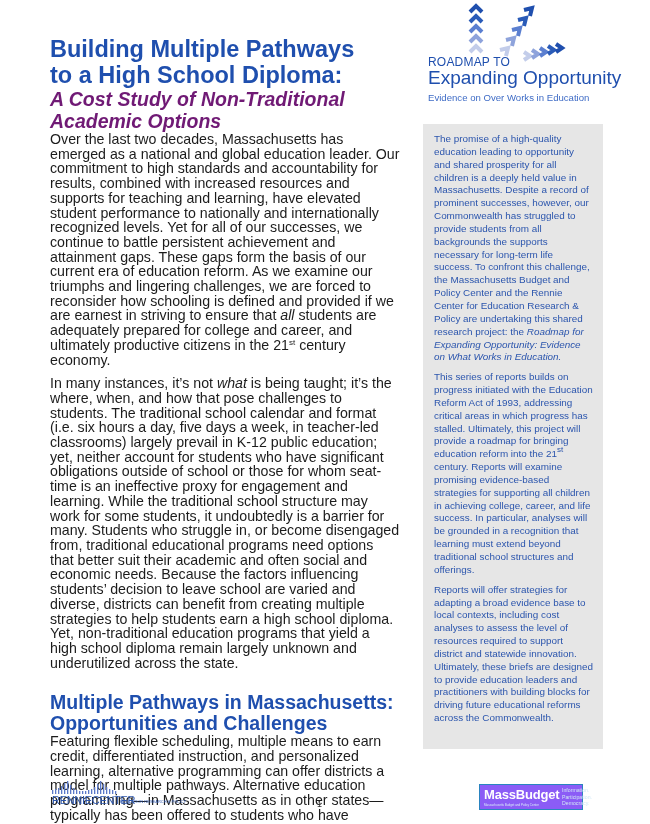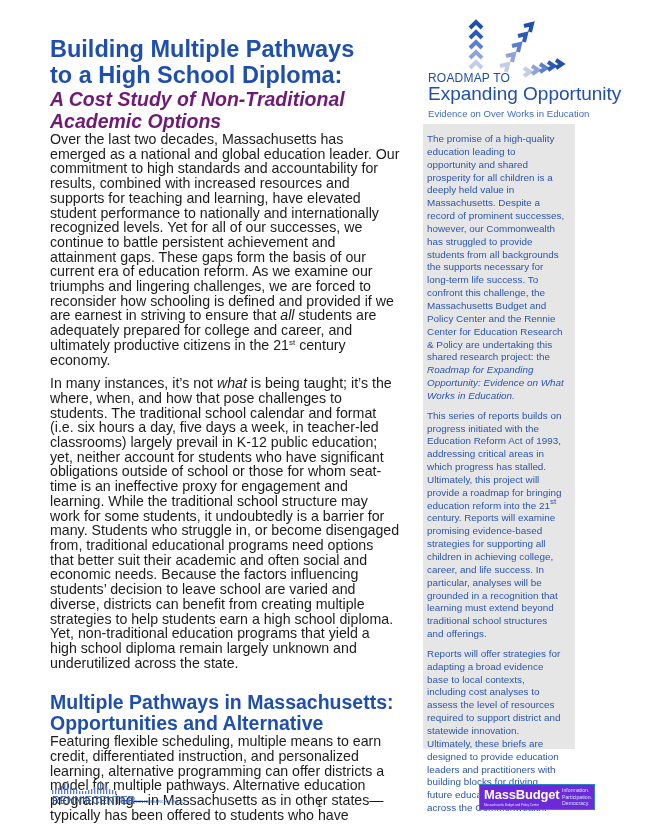--- a/index.html
+++ b/index.html
@@ -12,31 +12,31 @@
   .subtitle { color: #701a75; font-style: italic; font-size: 19.5px; line-height: 22px; margin: 0; }
   .h2 { color: #1f4fae; font-weight: bold; font-size: 19.5px; line-height: 21px; margin: 0; }
   .body-p { color: #1c1c1c; font-size: 14.2px; line-height: 14.7px; margin: 0; }
   sup { font-size: 8px; line-height: 0; vertical-align: 5px; }
 
   #overview-heading { margin-top: 32px; }
   #para2 { margin-top: 9px; }
   #section2-heading { margin-top: 22px; }
 
   
-  #logo { position: absolute; left: 422px; top: 16px; width: 190px; height: 110px; }
+  #logo { position: absolute; left: 422px; top: 0; width: 190px; height: 110px; }
   #logo .chev-svg { position: absolute; left: 40px; top: 0; }
   #logo .roadmap-to { position: absolute; left: 6px; top: 55px; font-size: 12px; color: #1f4fae; letter-spacing: 0.2px; }
   #logo .expanding { position: absolute; left: 6px; top: 67px; font-size: 19px; color: #1f4fae; white-space: nowrap; }
   #logo .evidence { position: absolute; left: 6px; top: 92px; font-size: 9.6px; color: #3f6cc6; white-space: nowrap; }
 
-  #sidebar { position: absolute; left: 423px; top: 124px; width: 152px; height: 625px; background: #e6e6e6; padding: 9px 10px 0 4px; box-sizing: border-box; }
+  #sidebar { position: absolute; left: 423px; top: 124px; width: 180px; height: 625px; background: #e6e6e6; padding: 9px 10px 0 11px; box-sizing: border-box; }
   #sidebar p { color: #2b55ad; font-size: 9.9px; line-height: 12.85px; margin: 0 0 7px 0; }
   #sidebar em { font-style: italic; }
 
-  #massbudget { position: absolute; left: 479px; top: 784px; width: 116px; height: 26px; background: #6d28d9; border: 1px solid #2a84c0; box-sizing: border-box; padding-left: 48px; }
+  #massbudget { position: absolute; left: 479px; top: 784px; width: 104px; height: 26px; background: #8b5cf6; border: 1px solid #2a84c0; box-sizing: border-box; padding-left: 48px; }
   #massbudget .mb-name { position: absolute; left: 4px; top: 2px; color: #fff; font-weight: bold; font-size: 13px; letter-spacing: -0.2px; }
   #massbudget .mb-sub { position: absolute; left: 4px; top: 18px; color: #d9ecf8; font-size: 3px; white-space: nowrap; }
   #massbudget .mb-tag { position: absolute; left: 82px; top: 2px; color: #cfe6f5; font-size: 5.2px; line-height: 6.6px; }
 
   #rennie { position: absolute; left: 50px; top: 780px; width: 160px; height: 30px; }
   #rennie .bars { position: absolute; left: 2px; top: 0; }
   #rennie .rc-name { position: absolute; left: 2px; top: 14px; font-size: 11px; color: #2b55ad; letter-spacing: -0.3px; white-space: nowrap; }
   #rennie .rc-sub { position: absolute; left: 70px; top: 19px; font-size: 4px; color: #2b55ad; white-space: nowrap; }
 
   #page-number { position: absolute; left: 317px; top: 799px; font-size: 9px; color: #333; }
@@ -52,21 +52,21 @@
   <h2 class="subtitle serif">
     <span>A Cost Study of Non-Traditional</span><br>
     <span>Academic Options</span>
   </h2>
 
   <p class="body-p serif"><span>Over the last two decades, Massachusetts has emerged as a national and global education leader. Our commitment to high standards and accountability for results, combined with increased resources and supports for teaching and learning, have elevated student performance to nationally and internationally recognized levels. Yet for all of our successes, we continue to battle persistent achievement and attainment gaps. These gaps form the basis of our current era of education reform. As we examine our triumphs and lingering challenges, we are forced to reconsider how schooling is defined and provided if we are earnest in striving to ensure that </span><em>all</em><span> students are adequately prepared for college and career, and ultimately productive citizens in the 21</span><sup>st</sup><span> century economy.</span></p>
   <p id="para2" class="body-p serif"><span>In many instances, it’s not </span><em>what</em><span> is being taught; it’s the where, when, and how that pose challenges to students. The traditional school calendar and format (i.e. six hours a day, five days a week, in teacher-led classrooms) largely prevail in K-12 public education; yet, neither account for students who have significant obligations outside of school or those for whom seat-time is an ineffective proxy for engagement and learning. While the traditional school structure may work for some students, it undoubtedly is a barrier for many. Students who struggle in, or become disengaged from, traditional educational programs need options that better suit their academic and often social and economic needs. Because the factors influencing students’ decision to leave school are varied and diverse, districts can benefit from creating multiple strategies to help students earn a high school diploma. Yet, non-traditional education programs that yield a high school diploma remain largely unknown and underutilized across the state.</span></p>
 
   <h3 id="section2-heading" class="h2 serif">
     <span>Multiple Pathways in Massachusetts:</span><br>
-    <span>Opportunities and Alternative</span>
+    <span>Opportunities and Challenges</span>
   </h3>
   <p class="body-p serif">Featuring flexible scheduling, multiple means to earn credit, differentiated instruction, and personalized learning, alternative programming can offer districts a model for multiple pathways. Alternative education programming—in Massachusetts as in other states—typically has been offered to students who have struggled in traditional educational environments and who are at-risk of dropping</p>
 </div>
 
 <div id="logo">
   <svg class="chev-svg" width="120" height="62" viewBox="0 0 120 62">
     <g fill="none" stroke-width="4" stroke-linecap="butt" stroke-linejoin="miter">
       <polyline points="8,12 14,6 20,12" stroke="#1f4fae"></polyline>
       <polyline points="8,22 14,16 20,22" stroke="#2a5bb8"></polyline>
       <polyline points="8,32 14,26 20,32" stroke="#5b7fd0"></polyline>

